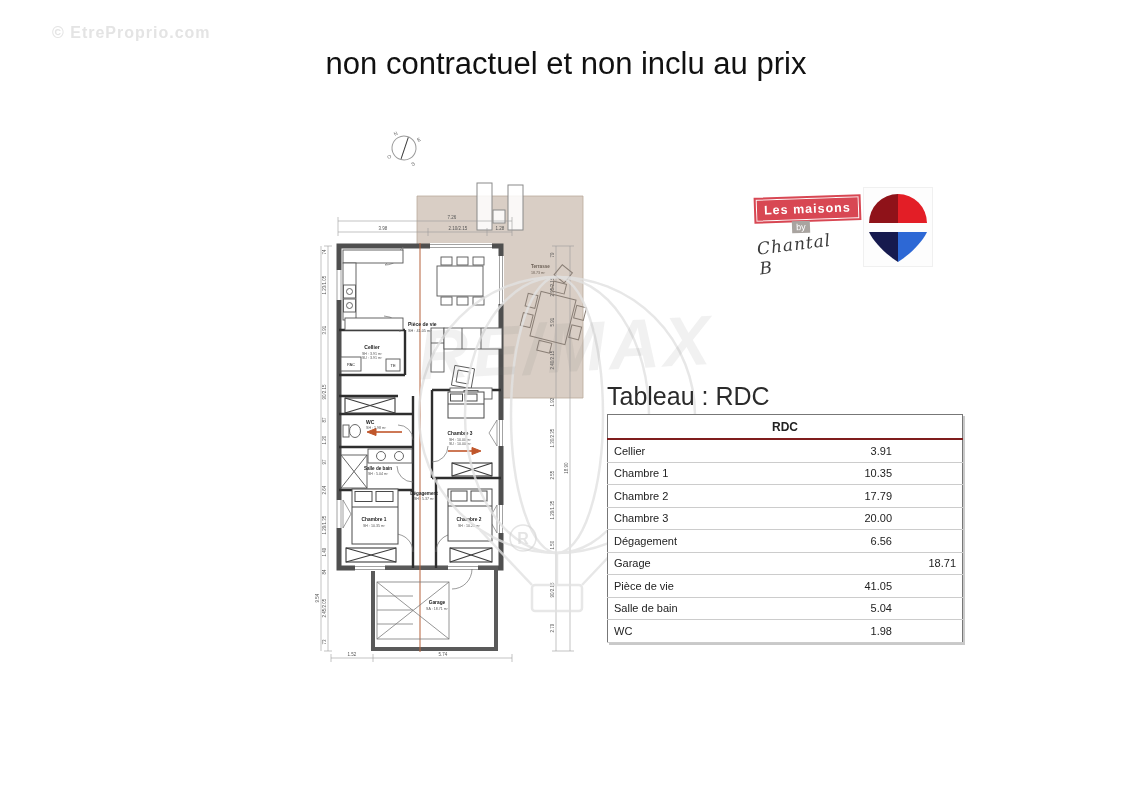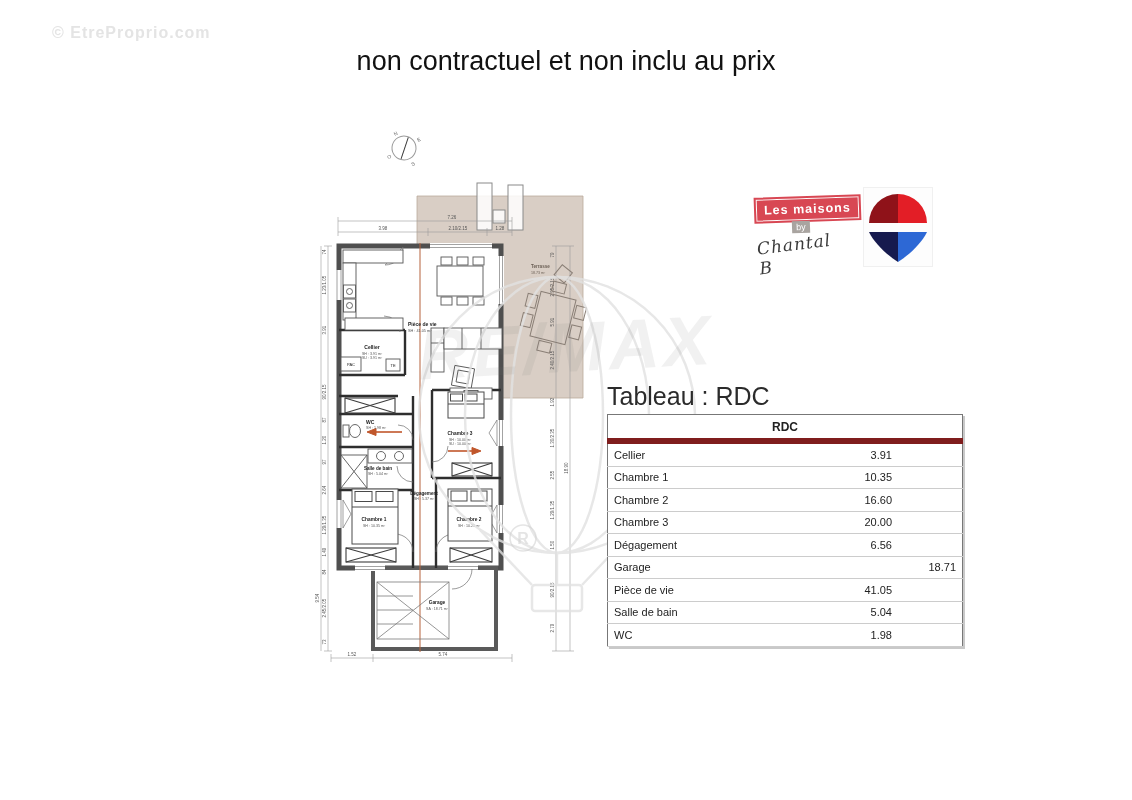--- a/index.html
+++ b/index.html
@@ -4,39 +4,39 @@
 <style>
   html,body{margin:0;padding:0;}
   body{
     width:1132px;height:800px;position:relative;background:#ffffff;
     font-family:"Liberation Sans", sans-serif;overflow:hidden;
   }
   .abs{position:absolute;}
   
   #wm-top{left:52px;top:24px;font-size:16px;font-weight:bold;color:#e4e4e4;letter-spacing:1px;text-align:right;}
   
-  #title{left:50%;top:46px;transform:translateX(-50%);font-size:27px;color:#111;white-space:nowrap;}
+  #title{left:50%;top:46px;transform:translateX(-50%);font-size:31px;color:#111;white-space:nowrap;}
   
   #plan-svg{left:0;top:0;width:1132px;height:800px;}
   
   #maisons-logo{left:756px;top:198px;width:95px;height:62px;}
   .red-tag{display:inline-block;background:#d84753;color:#fff;font-size:12.5px;font-weight:bold;
     padding:3px 7px;border:1px solid #fff;outline:2px solid #d84753;transform:rotate(-2deg);
     letter-spacing:1px;white-space:nowrap;}
   .by-tag{display:block;width:18px;margin:1px 0 0 36px;background:#a9a4a0;color:#fff;font-size:9px;
     text-align:center;padding:1px 0;transform:rotate(-2deg);}
   .signature{display:block;margin-top:0px;margin-left:2px;font-family:"DejaVu Serif", serif;
     font-style:italic;font-size:17px;color:#3a3a3a;transform:rotate(-7deg);letter-spacing:1px;}
   #balloon-logo{left:864px;top:188px;width:68px;height:78px;background:#fdfdfd;box-shadow:0 0 0 1px #f0f0f0;}
   
   #tbl-heading{left:607px;top:382px;font-size:25px;color:#2b2b2b;}
   #area-table{left:607px;top:414px;width:356px;border-collapse:collapse;background:#fff;
     font-size:11px;color:#222;box-shadow:2px 2px 0 #c9c9c9;border:1.5px solid #777;}
   #area-table td,#area-table th{padding:0 6px;height:21.5px;vertical-align:middle;}
-  #area-table .t-title th{text-align:center;font-weight:bold;font-size:12px;height:23px;border-bottom:6px solid #7f1d1d;margin-top:22px;}
+  #area-table .t-title th{text-align:center;font-weight:bold;font-size:12px;height:23px;border-bottom:2px solid #7f1d1d;margin-top:22px;}
   #area-table .t-head th{border-bottom:2px solid #444;height:22px;}
   #area-table .t-head .c1{text-align:left;}
   #area-table .c1{text-align:left;}
   #area-table .c2{text-align:right;width:78px;}
   #area-table .c3{text-align:right;width:52px;}
   #area-table tbody tr{border-bottom:1px solid #ccc;}
   #area-table .t-total td{border-top:2px solid #444;font-weight:bold;}
 </style>
 </head>
 <body>
@@ -382,21 +382,21 @@
         <td class="c2">3.91</td>
         <td class="c3"></td>
       </tr>
     <tr>
         <td class="c1">Chambre 1</td>
         <td class="c2">10.35</td>
         <td class="c3"></td>
       </tr>
     <tr>
         <td class="c1">Chambre 2</td>
-        <td class="c2">16.60</td>
+        <td class="c2">17.79</td>
         <td class="c3"></td>
       </tr>
     <tr>
         <td class="c1">Chambre 3</td>
         <td class="c2">20.00</td>
         <td class="c3"></td>
       </tr>
     <tr>
         <td class="c1">Dégagement</td>
         <td class="c2">6.56</td>

